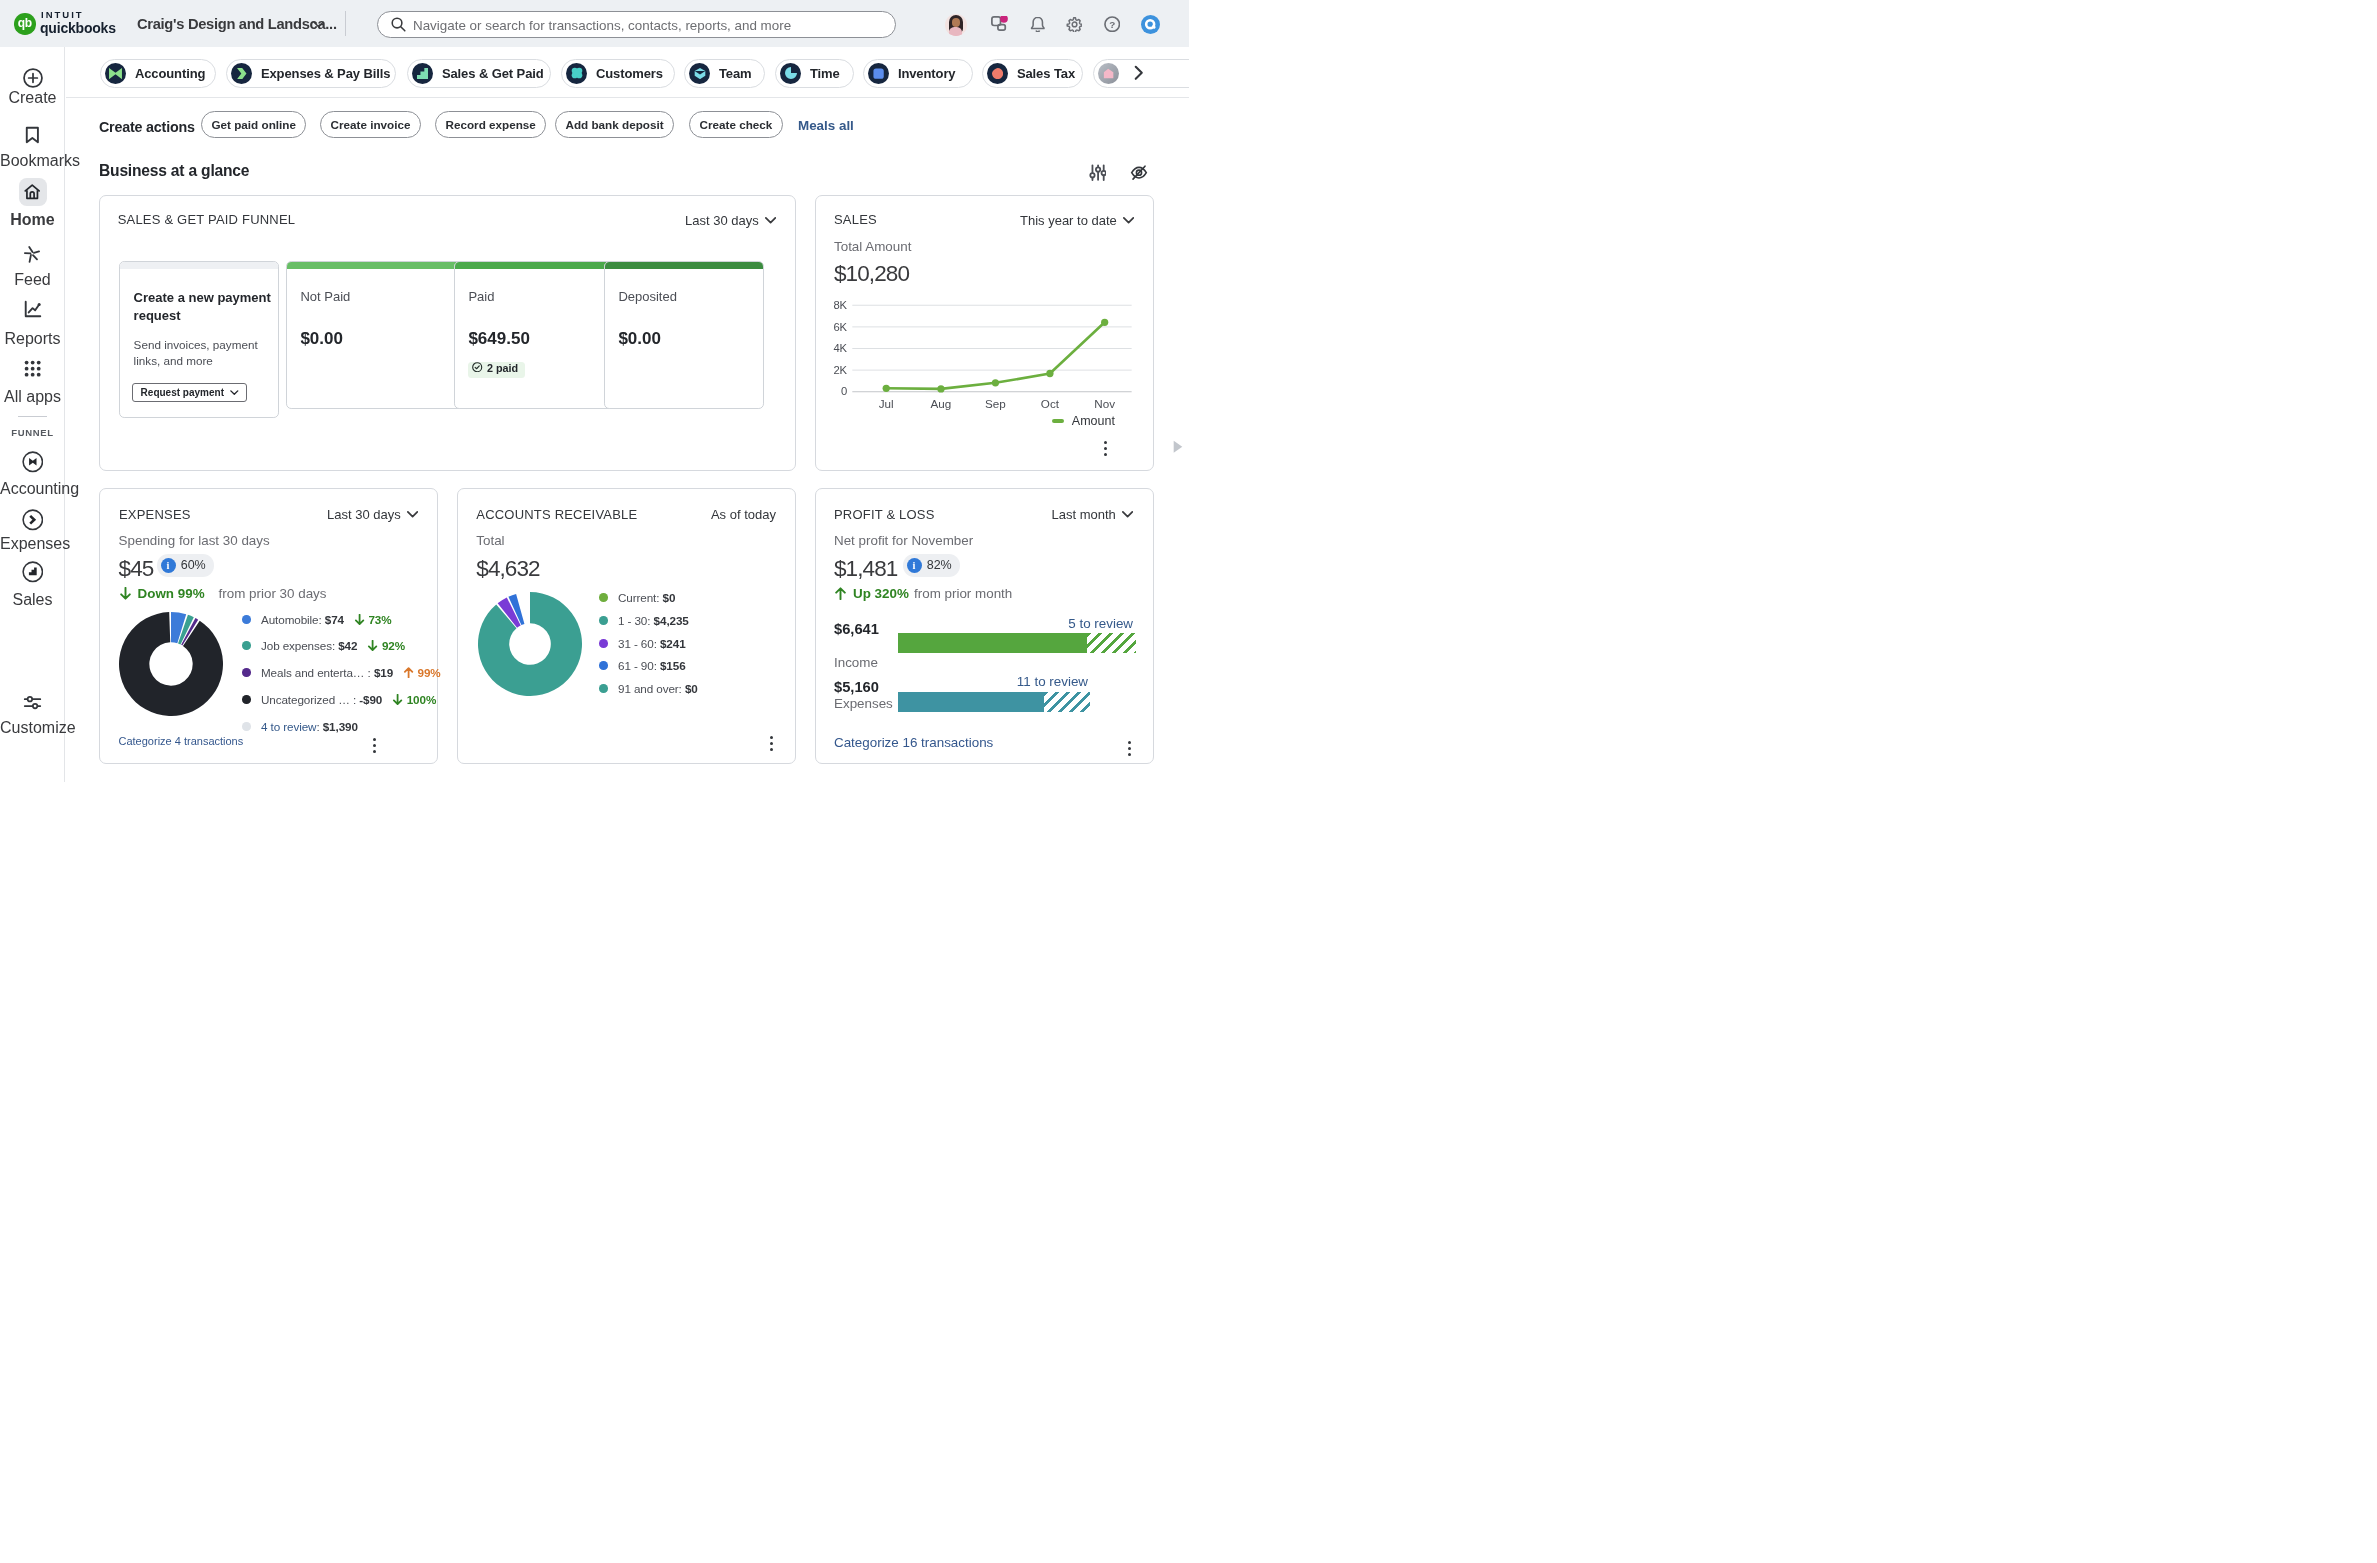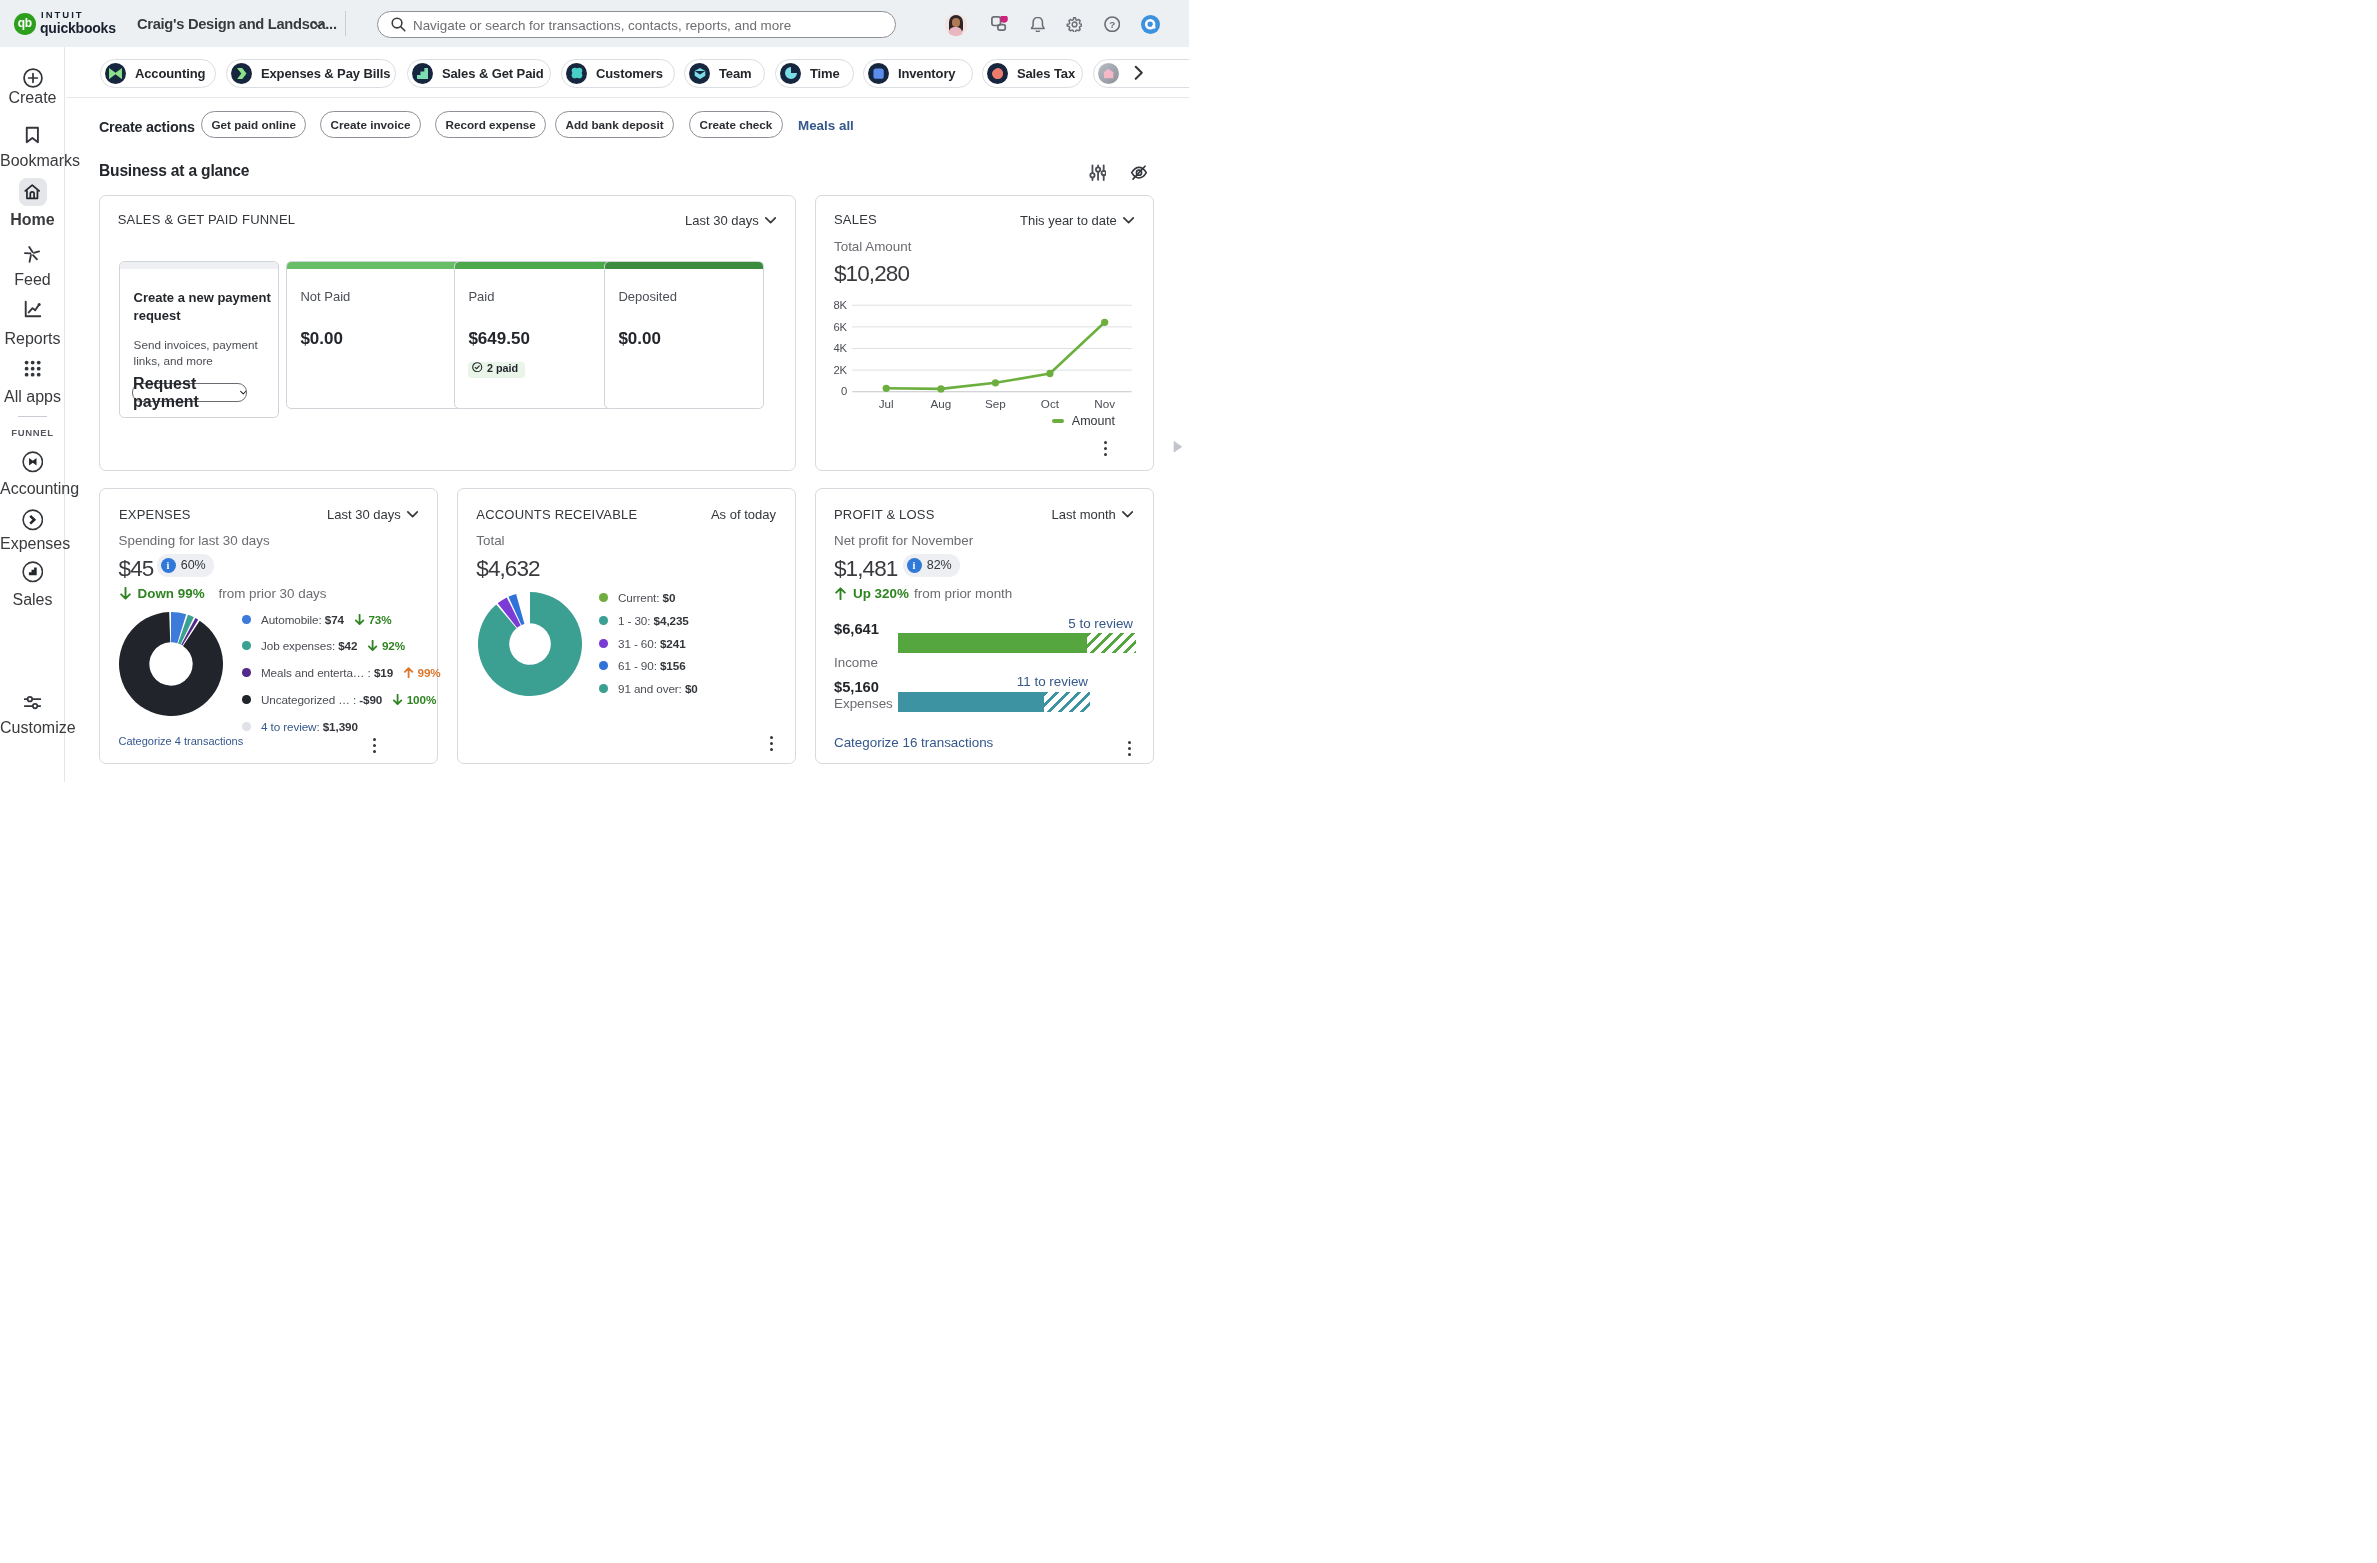--- a/index.html
+++ b/index.html
@@ -285,21 +285,21 @@
 
 <div class="card" style="left:99px;top:148px;width:697px;height:276px">
   <div class="ctitle" style="left:17.7px;top:16.4px">SALES &amp; GET PAID FUNNEL</div>
   <div class="cperiod" style="right:19px;top:17.3px">Last 30 days <svg width="11.2" height="7" viewBox="0 0 13 8">
               <path d="M1 1 L6.5 6.5 L12 1" fill="none" stroke="#393a3d" stroke-width="2" stroke-linecap="round" stroke-linejoin="round"></path>
             </svg></div>
   <div class="funbox" style="left:18.6px;top:65px;width:160px;height:157px">
     <div class="cap" style="background:#eef0f3"></div>
     <div class="abs" style="left:14px;top:27px;width:142px;font-size:13px;font-weight:700;color:#23262b;line-height:17.7px">Create a new payment request</div>
     <div class="abs" style="left:14px;top:75px;width:138px;font-size:11.7px;color:#4b4e55;line-height:16px">Send invoices, payment links, and more</div>
-    <div class="abs" style="left:12.5px;top:121px;width:115px;height:19px;border:0.9px solid #6b6c72;border-radius:9px;display:flex;align-items:center;justify-content:center;gap:6px;font-size:16px;font-weight:700;color:#23262b">Request payment <svg width="8.6" height="5.2" viewBox="0 0 10 6">
+    <div class="abs" style="left:12.5px;top:121px;width:115px;height:19px;border:0.9px solid #6b6c72;border-radius:3px;display:flex;align-items:center;justify-content:center;gap:6px;font-size:10px;font-weight:700;color:#23262b">Request payment <svg width="8.6" height="5.2" viewBox="0 0 10 6">
                 <path d="M1 1 L5 5 L9 1" fill="none" stroke="#23262b" stroke-width="1.6" stroke-linecap="round" stroke-linejoin="round"></path>
               </svg></div>
   </div>
   <div class="funbox" style="left:186px;top:65px;width:186px;height:148px">
     <div class="cap" style="background:#68be66"></div>
     <div class="abs" style="left:13.4px;top:27px;font-size:13px;color:#4b4e55">Not Paid</div>
     <div class="abs" style="left:13.4px;top:67px;font-size:17px;font-weight:700;color:#23262b">$0.00</div>
   </div>
   <div class="funbox" style="left:354px;top:65px;width:160px;height:148px">
     <div class="cap" style="background:#4ba94b"></div>

